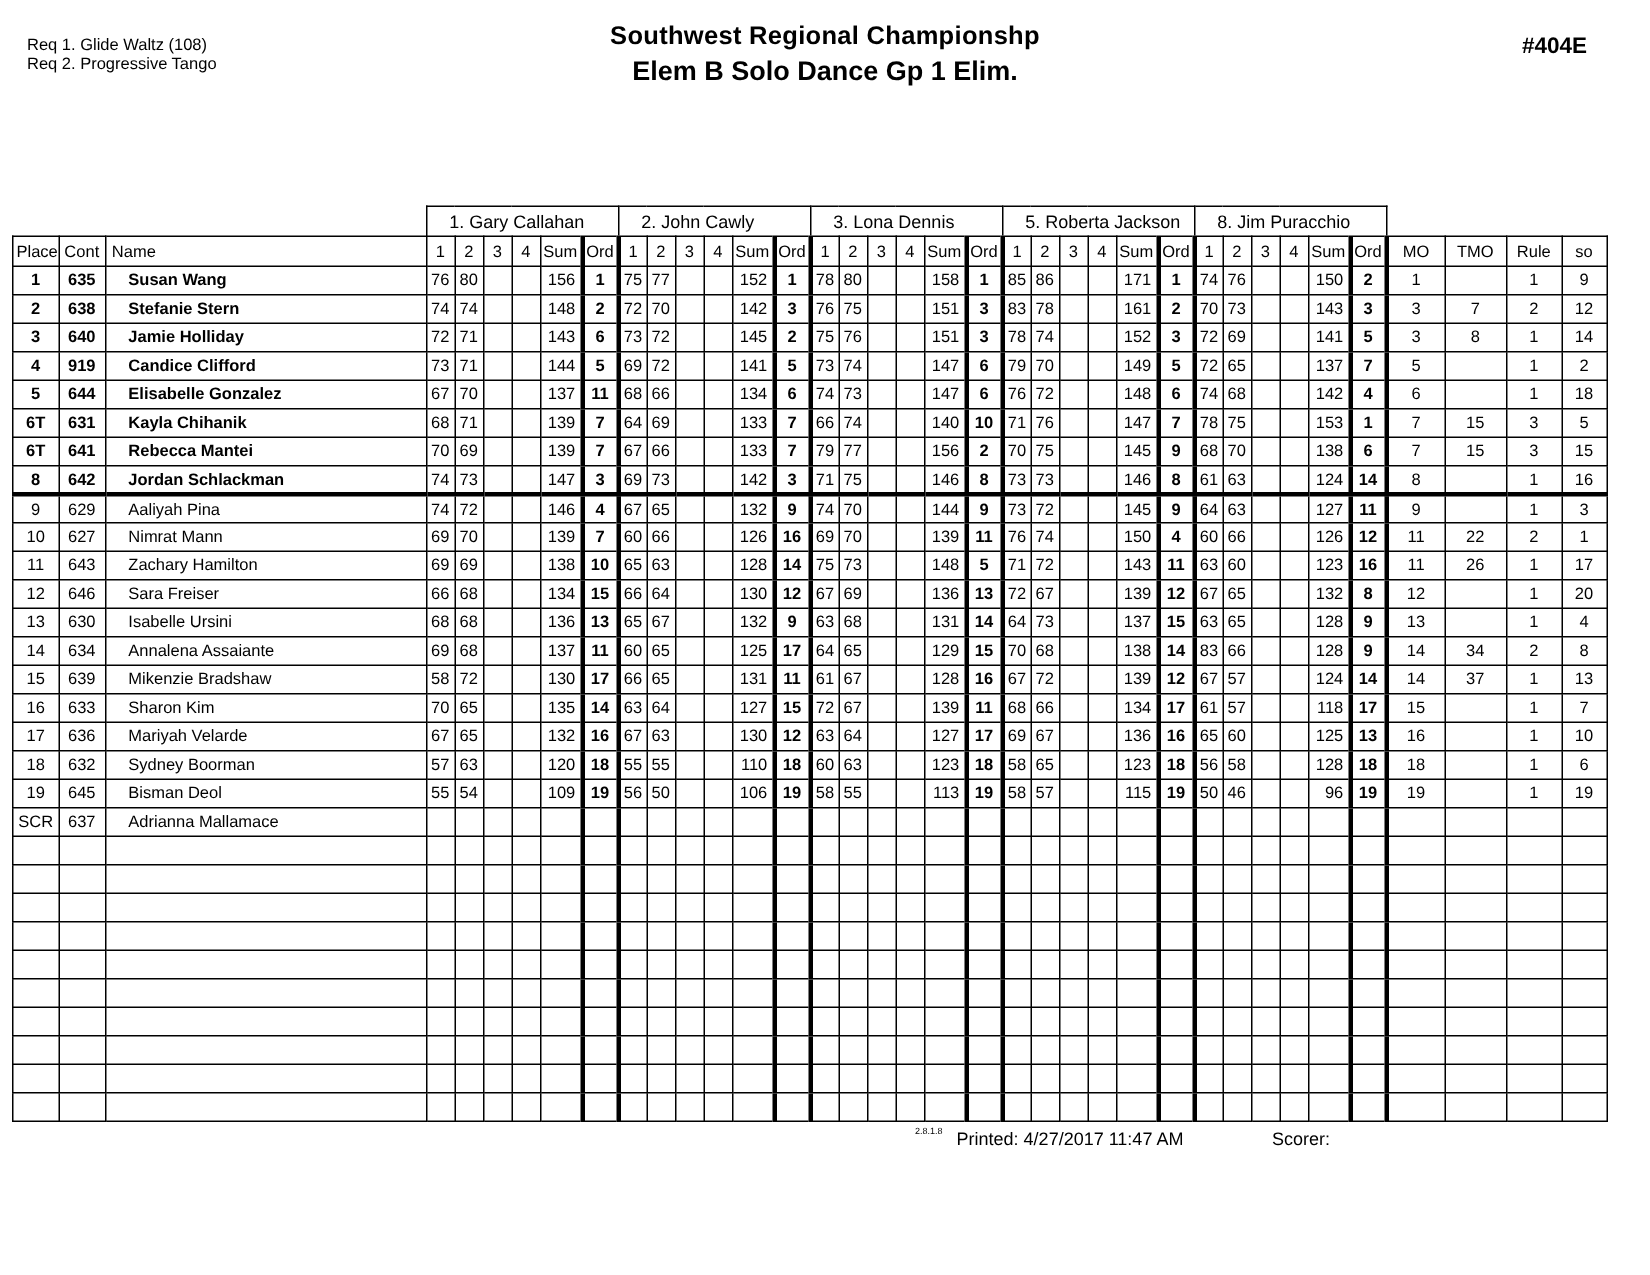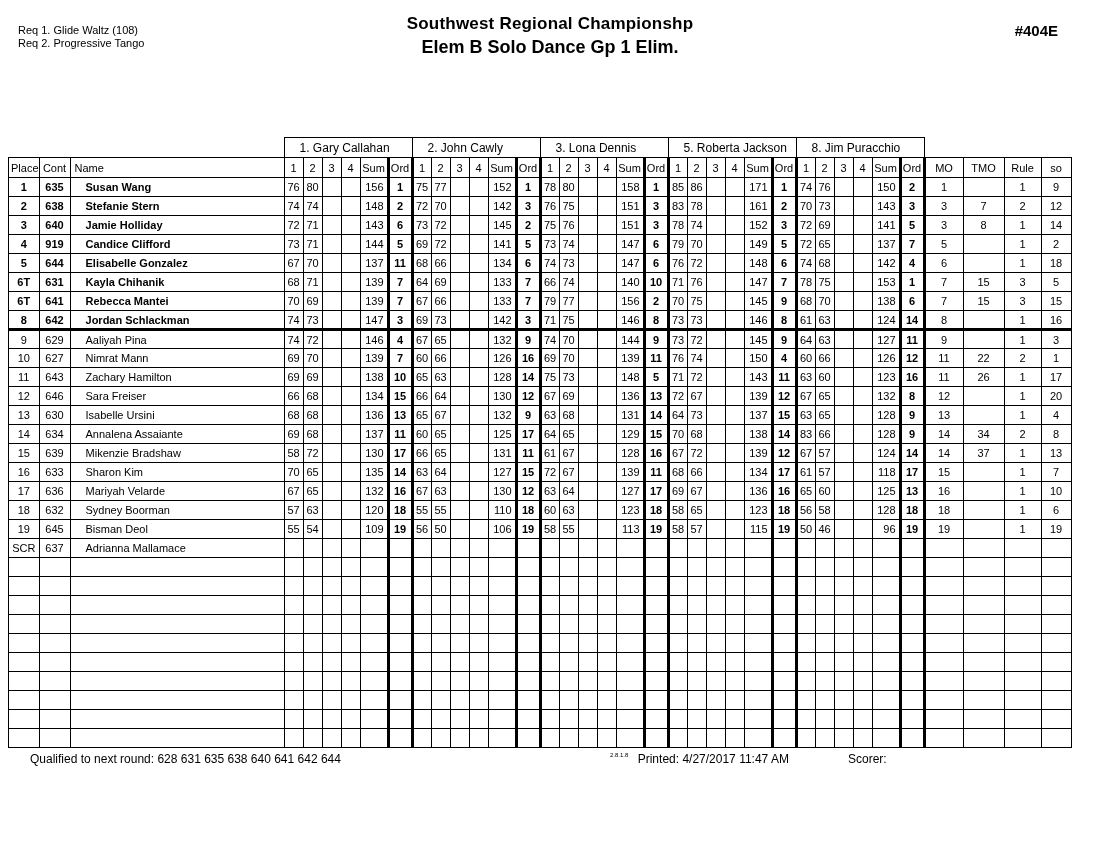--- a/index.html
+++ b/index.html
@@ -1311,24 +1311,20 @@
           <td class="sum"></td>
           <td class="ord"></td>
           <td class="tail"></td>
           <td class="tail"></td>
           <td class="tail"></td>
           <td class="tail"></td>
         </tr>
       </tbody>
   </table>
 
-  <div class="footer-line f-qualified">
-    <span>Qualified to next round:</span>
-    <span>628 631 635 638 640 641 642 644</span>
-  </div>
   <div class="footer-line f-printed">
     <span class="version">2.8.1.8</span>
     <span>Printed:</span>
     <span>4/27/2017  11:47 AM</span>
   </div>
   <div class="footer-line f-scorer">
     <span>Scorer:</span>
   </div>
 
 </div>

